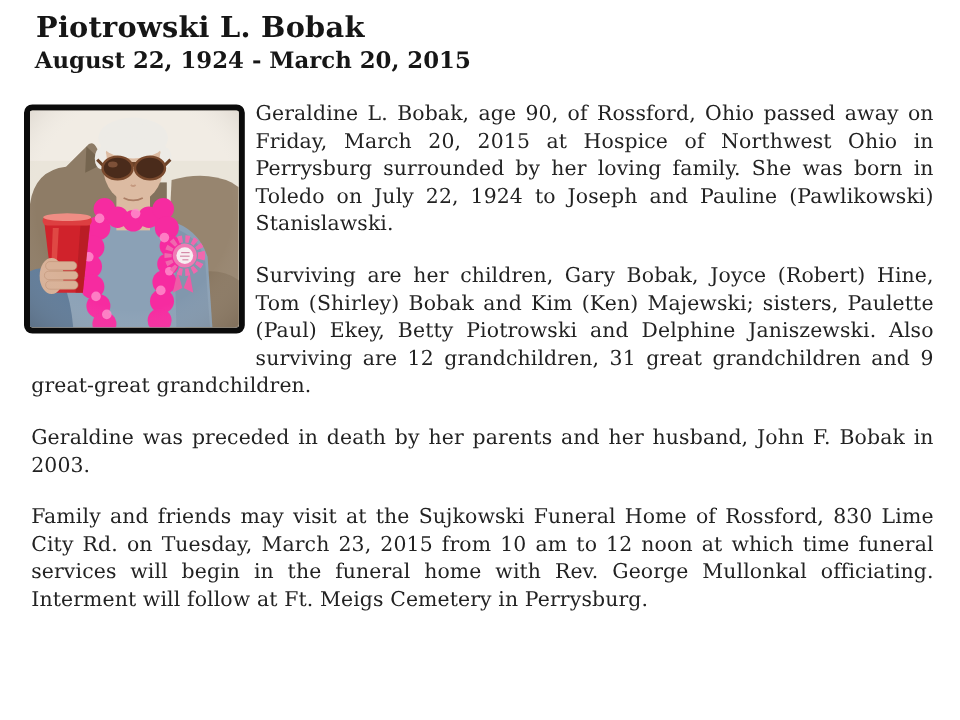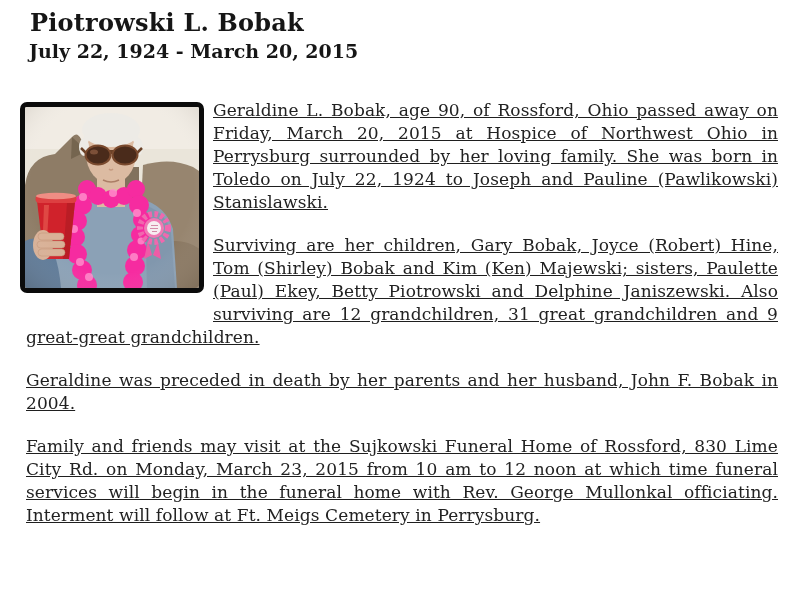--- a/index.html
+++ b/index.html
@@ -26,22 +26,21 @@
     letter-spacing: 0.2px;
   }
   .doc-dates {
     font-size: 19px;
     line-height: 24px;
     font-weight: bold;
     margin: 0 0 0 3px;
     color: #161616;
   }
   .content {
-    margin-top: 36px;
-    text-decoration: underline;
+    margin-top: 21px;
   }
   .photo-frame {
     float: left;
     width: 174px;
     height: 181px;
     border: 5px solid #0b0b0b;
     border-radius: 7px;
     margin: 3px 9px 16px -6px;
     background: #e9e4d9;
     overflow: hidden;
@@ -56,21 +55,21 @@
     letter-spacing: 0.1px;
   }
   .content p.last { margin-bottom: 0; }
 </style>
 </head>
 <body>
 
 <div class="doc">
 
   <h1 class="doc-title">Piotrowski L. Bobak</h1>
-  <h2 class="doc-dates">July 22, 1924 - March 20, 2015</h2>
+  <h2 class="doc-dates">August 22, 1924 - March 20, 2015</h2>
 
   <div class="content">
 
     <div class="photo-frame">
       <svg width="174" height="181" viewBox="0 0 174 181" xmlns="http://www.w3.org/2000/svg">
         <defs>
           <radialGradient id="vg" cx="50%" cy="45%" r="78%">
             <stop offset="60%" stop-color="rgba(255,255,255,0)"></stop>
             <stop offset="100%" stop-color="rgba(60,45,30,0.22)"></stop>
           </radialGradient>
@@ -171,17 +170,17 @@
           <rect x="12" y="134" width="28" height="7" rx="3.5" fill="#d9b197" stroke="#c09275" stroke-width="0.5"></rect>
           <rect x="13" y="142" width="27" height="7" rx="3.5" fill="#d9b197" stroke="#c09275" stroke-width="0.5"></rect>
         </g>
 
         <rect width="174" height="181" fill="url(#vg)"></rect>
       </svg>
     </div>
 
     <p>Geraldine L. Bobak, age 90, of Rossford, Ohio passed away on Friday, March 20, 2015 at Hospice of Northwest Ohio in Perrysburg surrounded by her loving family. She was born in Toledo on July 22, 1924 to Joseph and Pauline (Pawlikowski) Stanislawski.</p>
     <p>Surviving are her children, Gary Bobak, Joyce (Robert) Hine, Tom (Shirley) Bobak and Kim (Ken) Majewski; sisters, Paulette (Paul) Ekey, Betty Piotrowski and Delphine Janiszewski. Also surviving are 12 grandchildren, 31 great grandchildren and 9 great-great grandchildren.</p>
-    <p>Geraldine was preceded in death by her parents and her husband, John F. Bobak in 2004.</p>
-    <p class="last">Family and friends may visit at the Sujkowski Funeral Home of Rossford, 830 Lime City Rd. on Monday, March 23, 2015 from 10 am to 12 noon at which time funeral services will begin in the funeral home with Rev. George Mullonkal officiating. Interment will follow at Ft. Meigs Cemetery in Perrysburg.</p>
+    <p>Geraldine was preceded in death by her parents and her husband, John F. Bobak in 2003.</p>
+    <p class="last">Family and friends may visit at the Sujkowski Funeral Home of Rossford, 830 Lime City Rd. on Tuesday, March 23, 2015 from 10 am to 12 noon at which time funeral services will begin in the funeral home with Rev. George Mullonkal officiating. Interment will follow at Ft. Meigs Cemetery in Perrysburg.</p>
 
   </div>
 </div>
 
 </body></html>

